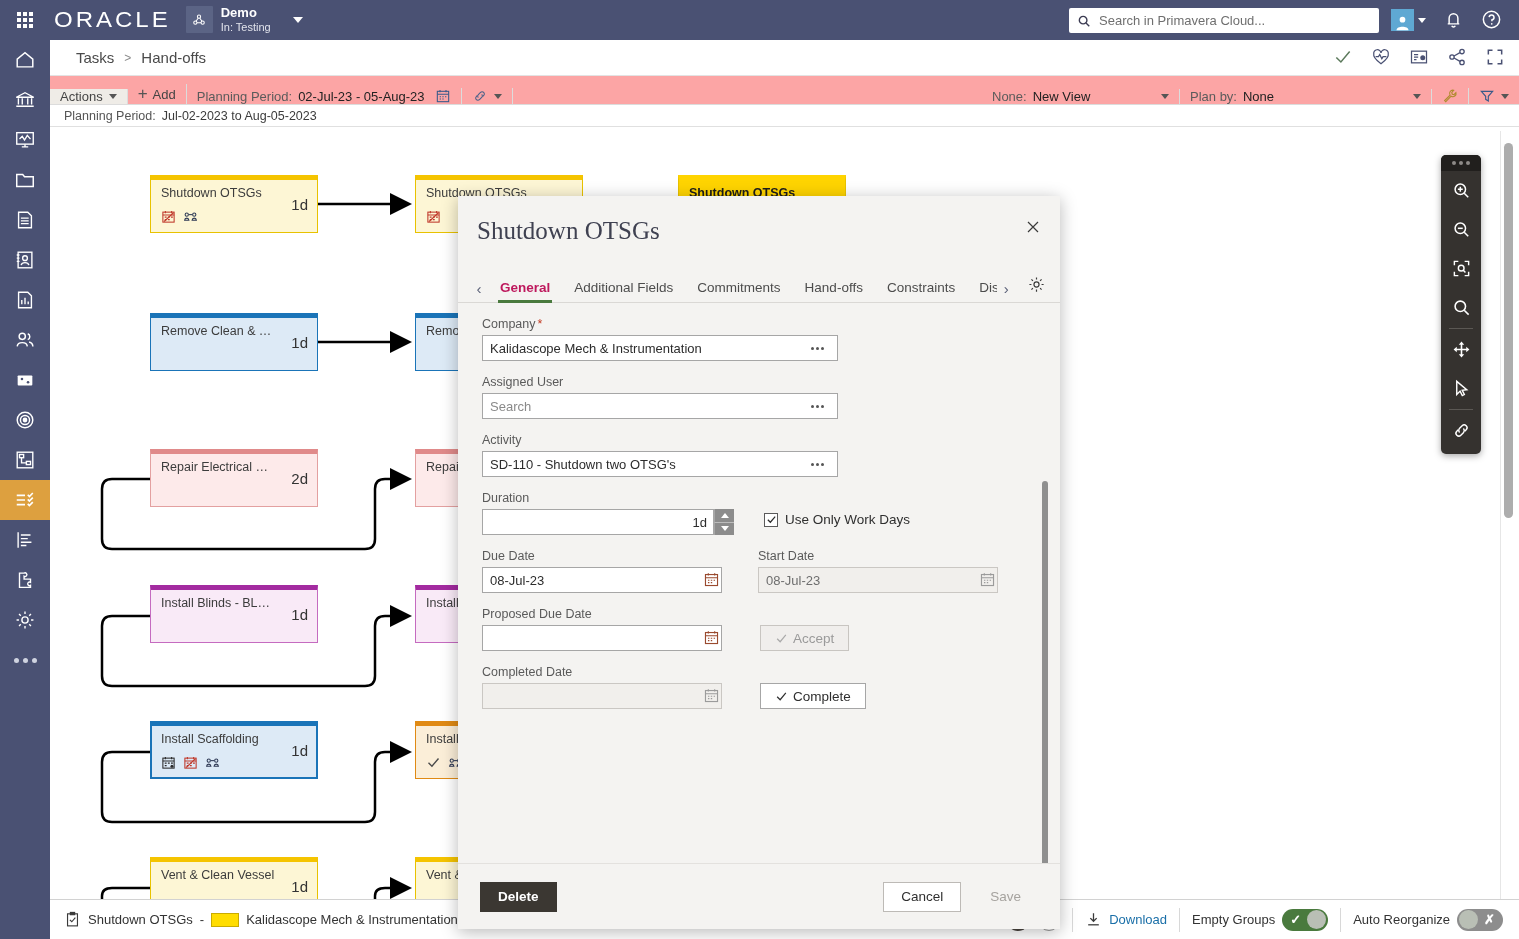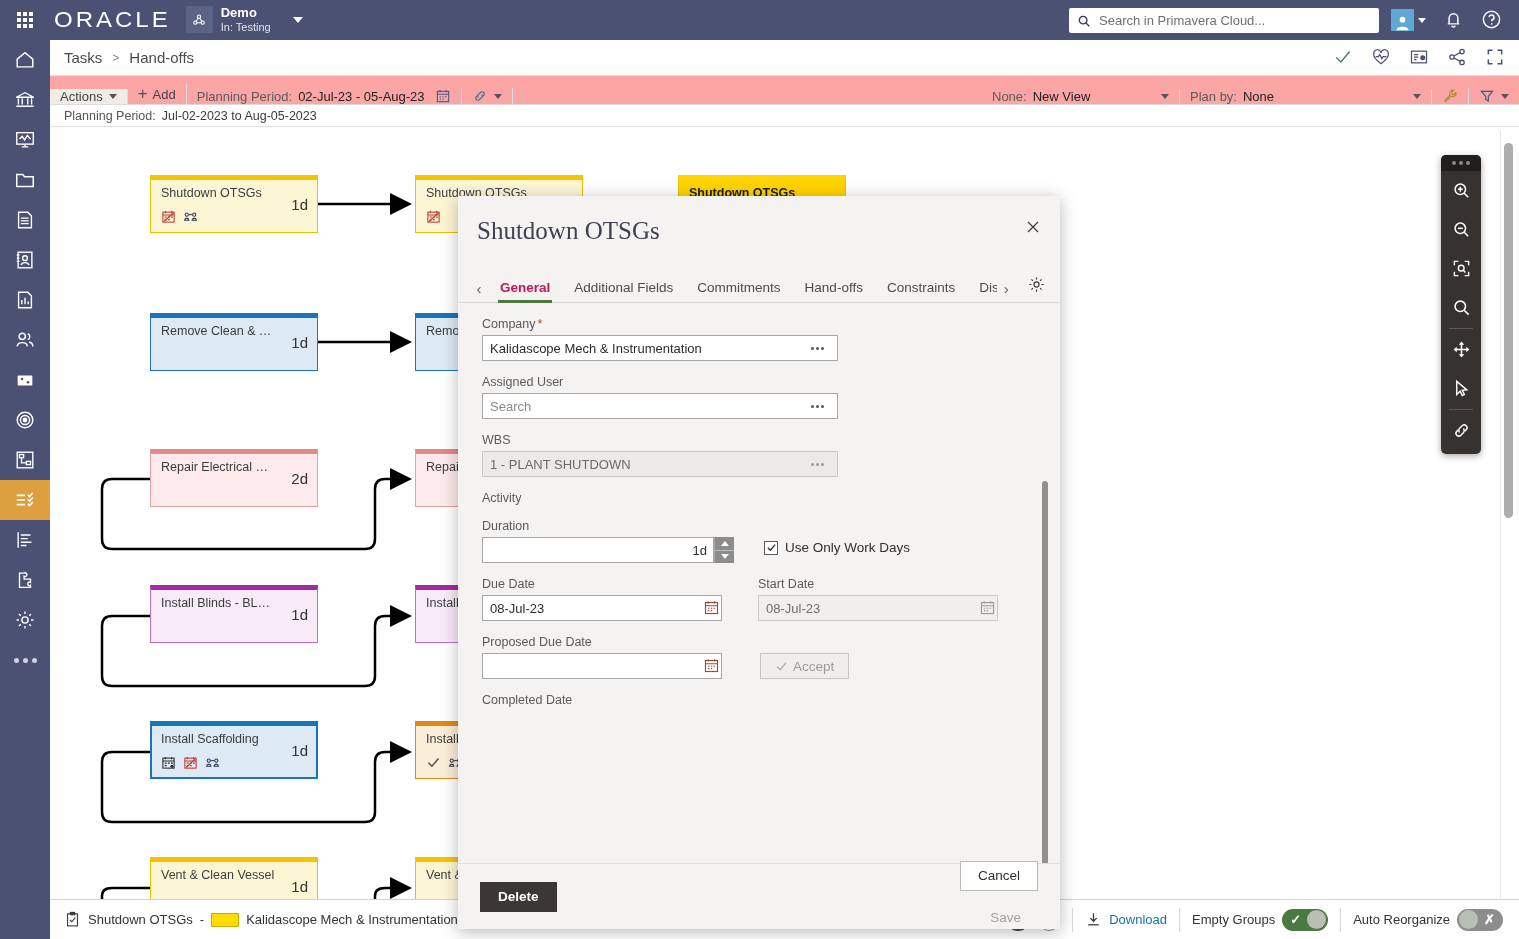--- a/index.html
+++ b/index.html
@@ -66,21 +66,21 @@
   }
   .rail-item svg { width: 22px; height: 22px; }
   .rail-item.active { background: #dda03f; }
   #rail-more { width: 50px; height: 40px; display: flex; align-items: center; justify-content: center; gap: 4px; cursor: pointer; }
   #rail-more i { width: 5px; height: 5px; border-radius: 50%; background: #cfd3e0; display: block; }
 
   
   #crumbbar {
     position: absolute; left: 50px; top: 40px; width: 1469px; height: 36px;
     background: #fff; border-bottom: 1px solid #e3e3e3;
-    display: flex; align-items: center;
+    display: flex; align-items: center; padding-left: 12px;
   }
   #crumbbar .crumb { font-size: 15px; color: #4a4a4a; cursor: pointer; }
   #crumbbar .sep { margin: 0 10px; color: #8a8a8a; font-size: 12px; }
   .crumb-icons { position: absolute; right: 14px; top: 7px; display: flex; gap: 18px; align-items: center; }
   .crumb-icons span { cursor: pointer; display: flex; }
   .crumb-icons svg { width: 20px; height: 20px; }
 
   
   #toolbar {
     position: absolute; left: 50px; top: 76px; width: 1469px; height: 29px;
@@ -253,21 +253,21 @@
   .act-btn svg { width: 13px; height: 13px; }
 
   #modal-foot {
     height: 66px; flex: 0 0 auto; border-top: 1px solid #e3e1de;
     display: flex; align-items: center; padding: 0 22px; background: #f4f3f1;
   }
   #btn-delete {
     background: #3b3732; color: #fff; border: none; height: 30px; padding: 0 18px;
     font-family: "Liberation Sans", sans-serif; font-size: 13.5px; font-weight: bold; cursor: pointer;
   }
-  #foot-right { margin-left: auto; display: flex; align-items: flex-end; gap: 12px; flex-direction: column; }
+  #foot-right { margin-left: auto; display: flex; align-items: flex-end; gap: 12px; }
   #btn-cancel {
     background: #fff; border: 1px solid #bdbab6; height: 30px; padding: 0 17px;
     font-family: "Liberation Sans", sans-serif; font-size: 13.5px; color: #2f2f2f; cursor: pointer;
   }
   #btn-save {
     background: transparent; border: none; height: 30px; padding: 0 17px;
     font-family: "Liberation Sans", sans-serif; font-size: 13.5px; color: #a6a39f; cursor: default;
   }
 </style>
 </head>
@@ -840,34 +840,31 @@
       <div class="fctl">
         <input class="finput" type="text" placeholder="Search" style="">
         <span class="dots">
             <i></i>
             <i></i>
             <i></i>
           </span>
       </div>
     </div>
 
+
     <div class="fgroup">
-      <div class="flabel">WBS</div>
+      <div class="flabel">Activity</div>
       <div class="fctl">
-        <input class="finput readonly" type="text" readonly="" value="1 - PLANT SHUTDOWN" style="">
-        <span class="dots dim">
+        <input class="finput" type="text" value="SD-110 - Shutdown two OTSG's" style="">
+        <span class="dots">
             <i></i>
             <i></i>
             <i></i>
           </span>
       </div>
-    </div>
-
-    <div class="fgroup">
-      <div class="flabel">Activity</div>
     </div>
 
     <div class="fgroup">
       <div class="flabel">Duration</div>
       <div class="fctl">
         <input class="dur-input" type="text" value="1d" style="">
         <span class="spin">
           <button>
               <span class="arw up"></span>
             </button>
@@ -932,20 +929,38 @@
           <svg viewBox="0 0 24 24" fill="none" stroke="#a9a9a9" stroke-width="2.2">
               <path d="M4 12.5 L9.5 18 L20 5.5"></path>
             </svg>
           <span>Accept</span>
         </button>
       </div>
     </div>
 
     <div class="fgroup">
       <div class="flabel">Completed Date</div>
+      <div class="fctl" style="display:flex;align-items:center;gap:14px">
+        <span style="position:relative;width:264px;display:block">
+          <input class="date-input readonly" type="text" readonly="" value="" style="">
+          <span class="cal-btn" style="right:26px">
+            <svg viewBox="0 0 24 24" fill="none" stroke="#9b9b9b" stroke-width="1.6">
+                <rect x="3.5" y="5" width="17" height="15.5"></rect>
+                <path d="M3.5 9.5 H20.5 M7.5 3 V6.5 M16.5 3 V6.5"></path>
+                <path d="M7 13 H9 M11 13 H13 M15 13 H17 M7 16.5 H9 M11 16.5 H13"></path>
+              </svg>
+          </span>
+        </span>
+        <button class="act-btn enabled">
+          <svg viewBox="0 0 24 24" fill="none" stroke="#2f2f2f" stroke-width="2.2">
+              <path d="M4 12.5 L9.5 18 L20 5.5"></path>
+            </svg>
+          <span>Complete</span>
+        </button>
+      </div>
     </div>
   </div>
 
   <div id="modal-foot">
     <button id="btn-delete">Delete</button>
     <div id="foot-right">
       <button id="btn-cancel">Cancel</button>
       <button id="btn-save">Save</button>
     </div>
   </div>

